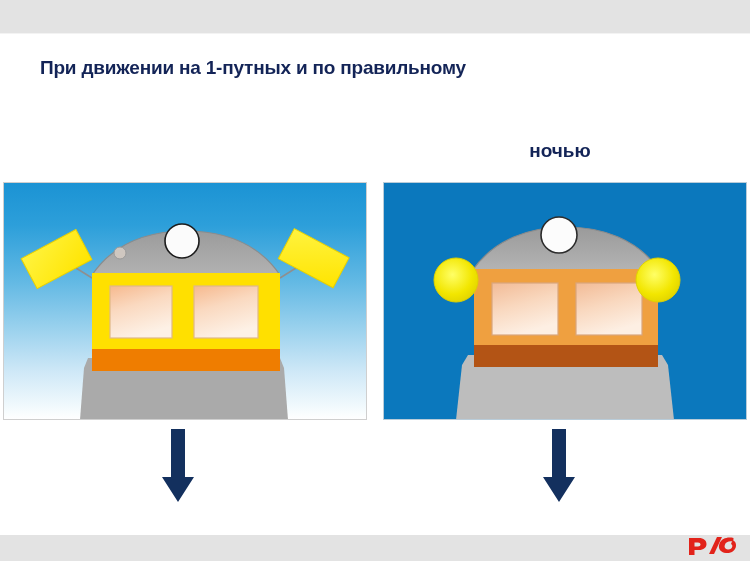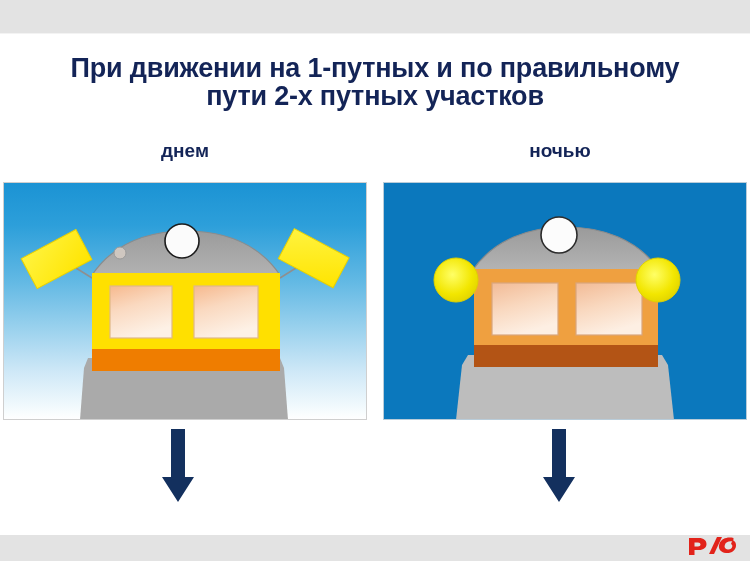--- a/index.html
+++ b/index.html
@@ -28,23 +28,23 @@
     left: 0; top: 535px;
     width: 750px; height: 26px;
     background: #e3e3e3;
   }
 
   
   .title {
     position: absolute;
     left: 40px; top: 54px;
     width: 670px;
-    text-align: center;
+    text-align: left;
     color: #132457;
-    font-size: 27px;
+    font-size: 19px;
     font-weight: bold;
     line-height: 28px;
     letter-spacing: -0.2px;
   }
   .subtitles {
     position: absolute;
     left: 0; top: 140px;
     width: 750px;
     height: 28px;
   }
@@ -100,25 +100,23 @@
   }
 </style>
 </head>
 <body>
 
 <div class="top-bar"></div>
 <div class="bottom-bar"></div>
 
 <div class="title">
   <div>При движении на 1-путных и по правильному</div>
-  <div>пути 2-х путных участков</div>
 </div>
 
 <div class="subtitles">
-  <div class="sub-label sub-day">днем</div>
   <div class="sub-label sub-night">ночью</div>
 </div>
 
 <div class="panel panel-day">
   <div class="sky-day"></div>
   <svg class="loco" width="364" height="238" viewBox="0 0 364 238">
     <defs>
       <linearGradient id="winD" x1="0" y1="0" x2="0.35" y2="1">
         <stop offset="0%" stop-color="#f6b98e"></stop>
         <stop offset="45%" stop-color="#fad9c0"></stop>

